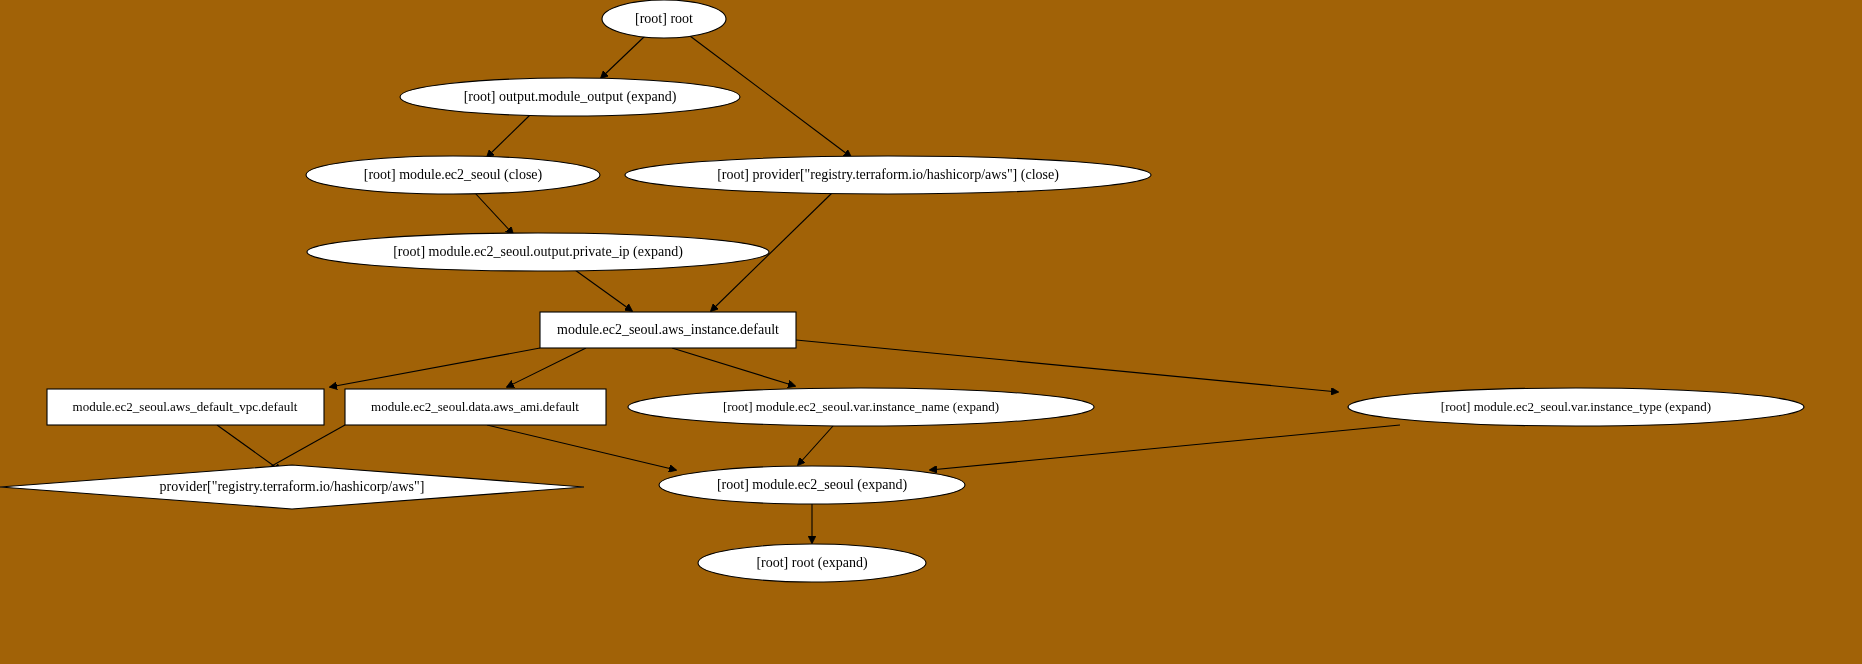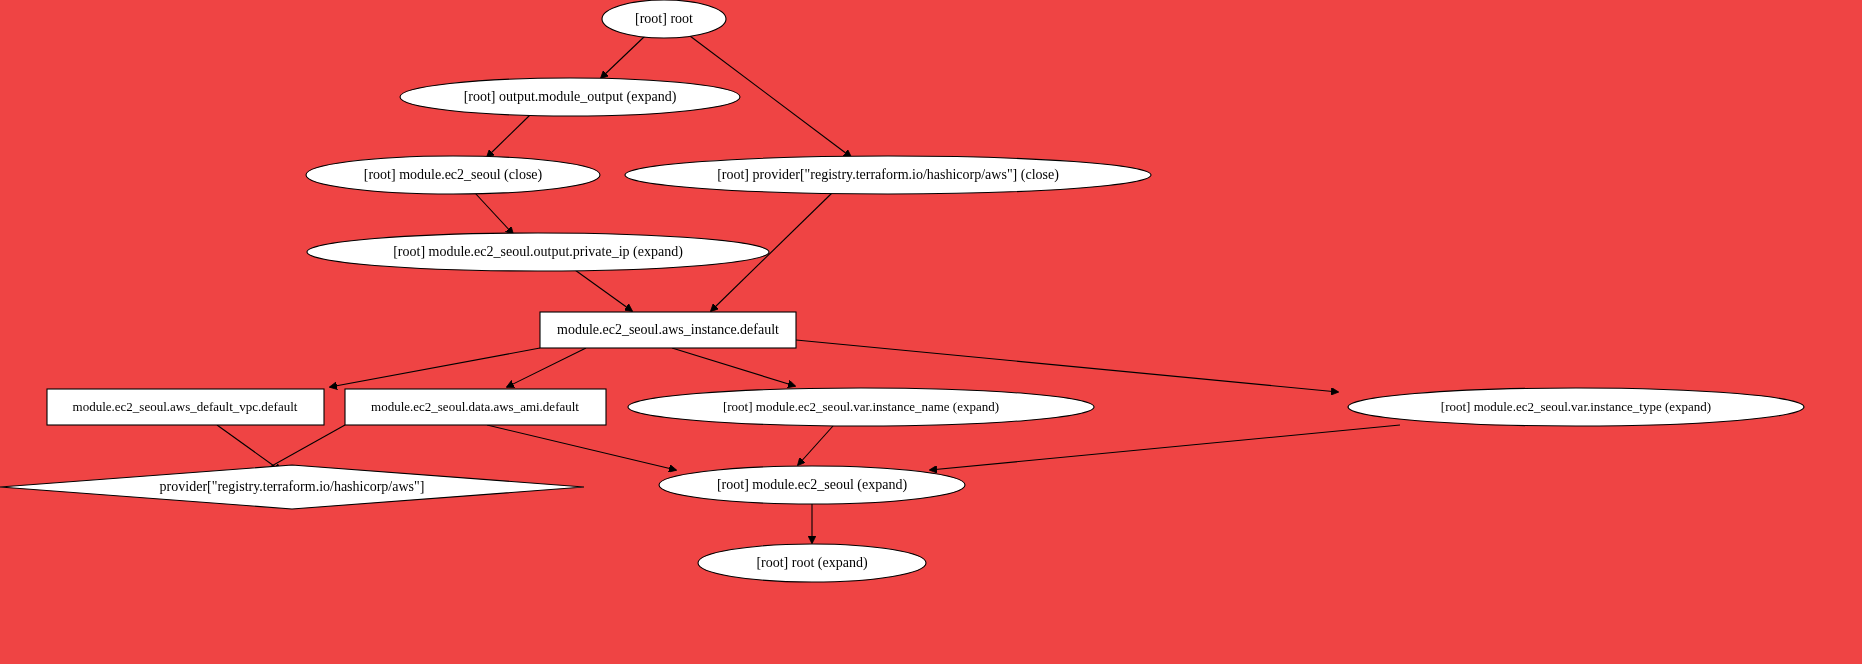--- a/index.html
+++ b/index.html
@@ -8,21 +8,21 @@
     background: #ffffff;
   }
   body {
     font-family: "Liberation Serif", "DejaVu Serif", serif;
   }
   #graph-root {
     position: relative;
     width: 1862px;
     height: 664px;
     overflow: hidden;
-    background: #ef4444;
+    background: #a16207;
   }
   #graph-svg {
     position: absolute;
     top: 0;
     left: 0;
     width: 1862px;
     height: 664px;
     display: block;
   }
   .node-shape {

